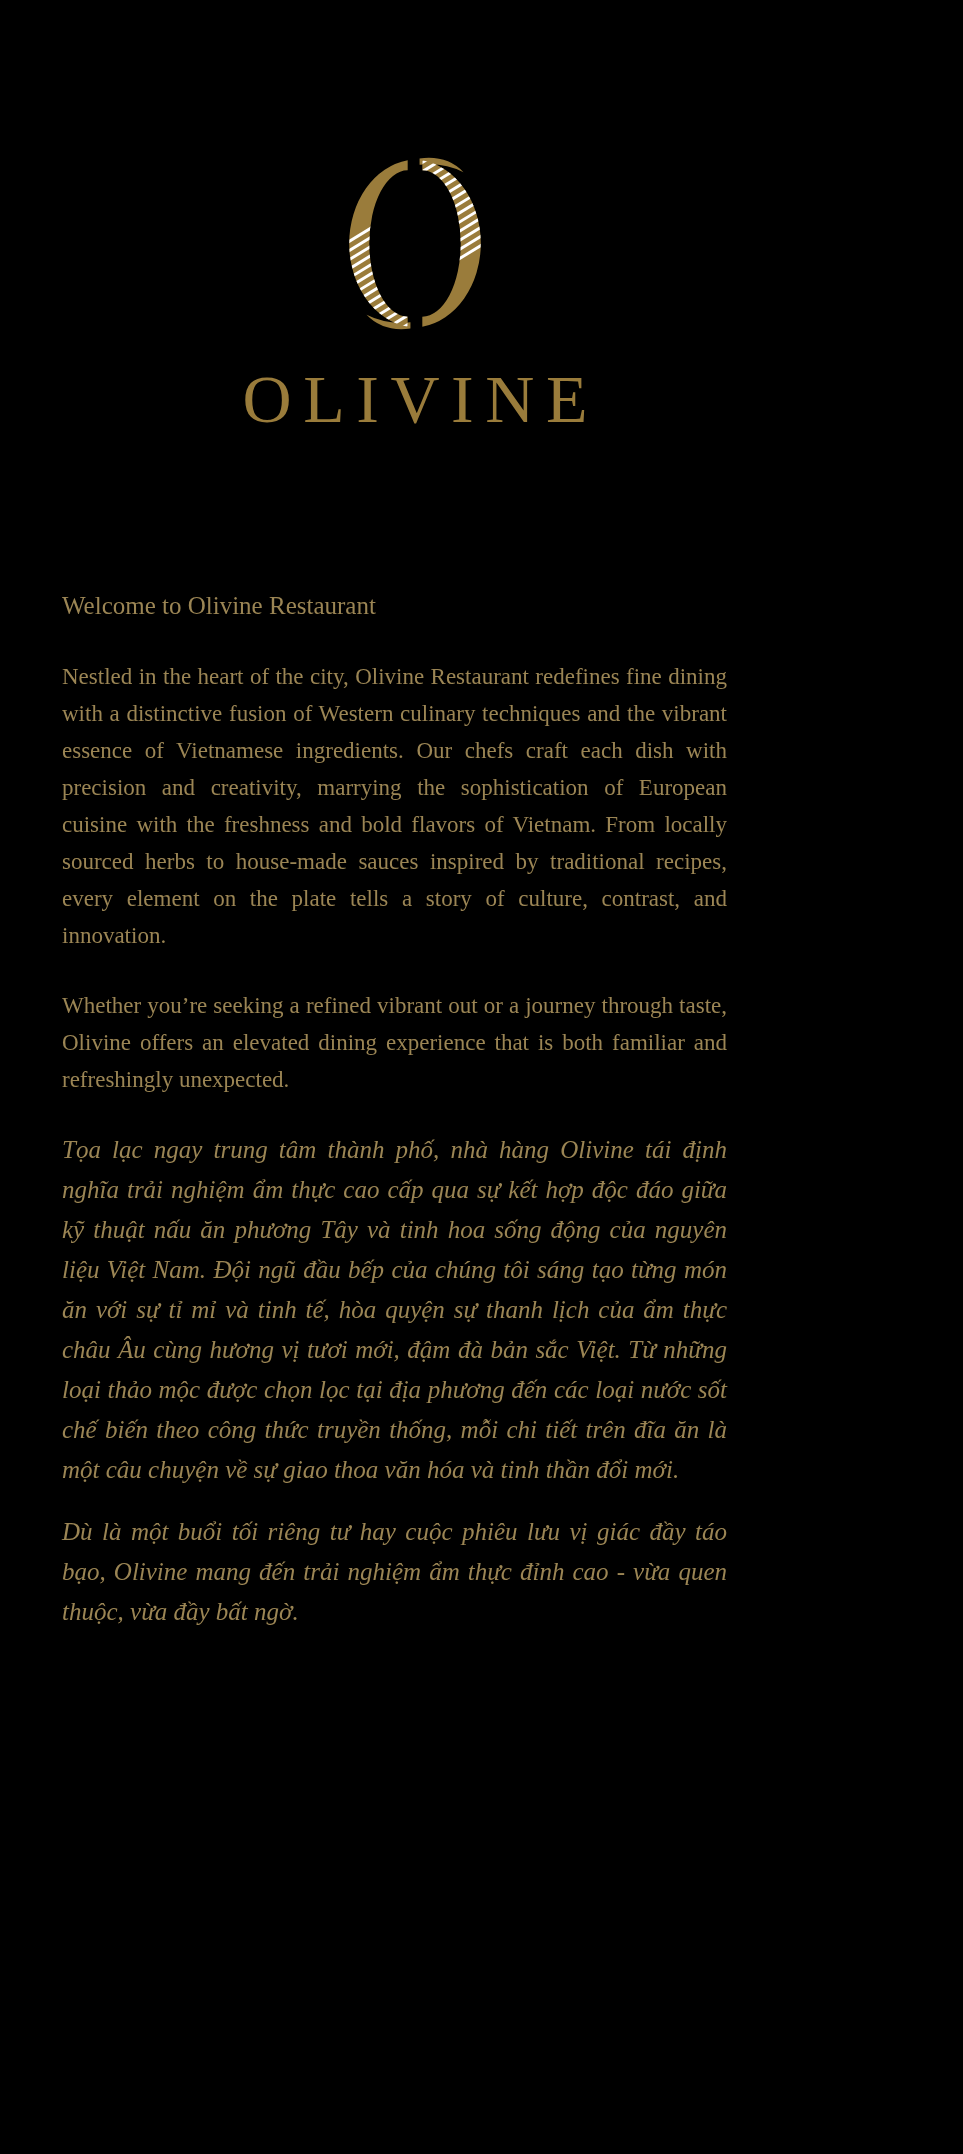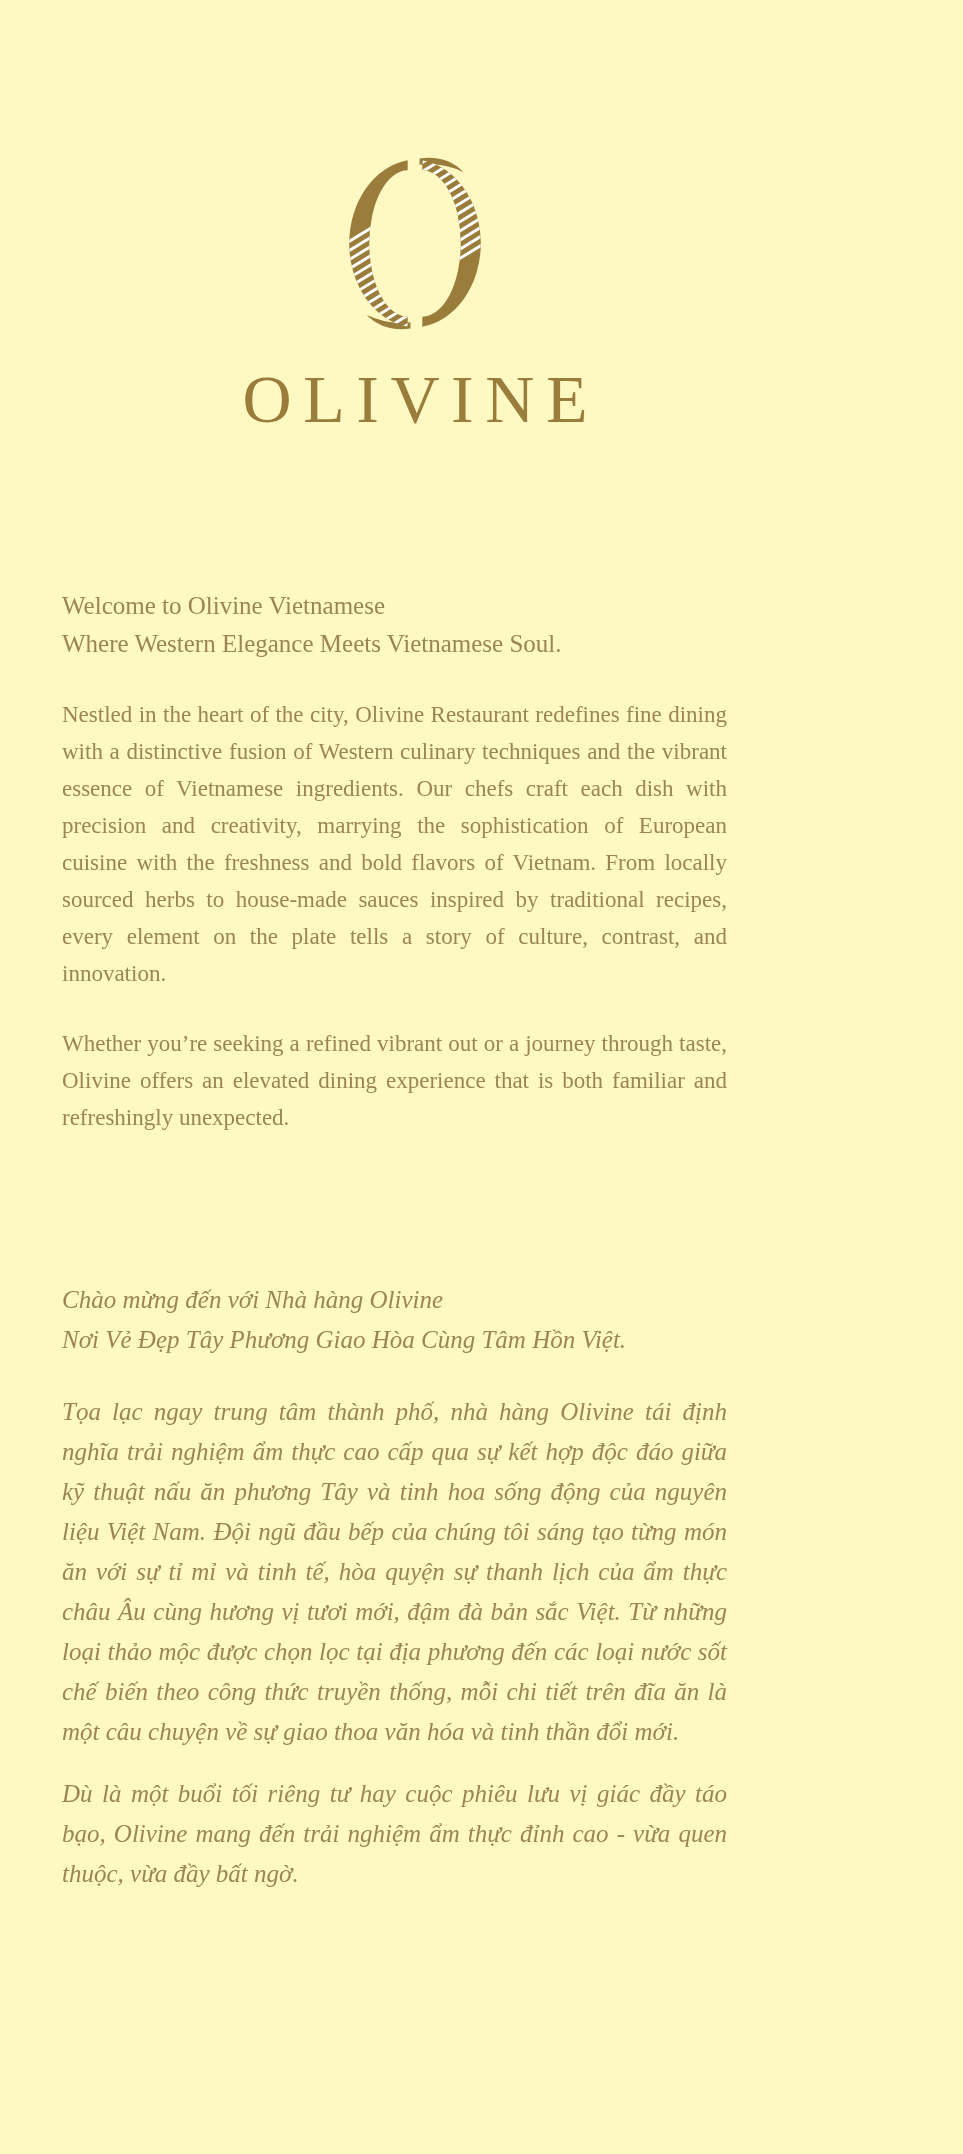--- a/index.html
+++ b/index.html
@@ -4,21 +4,21 @@
 <style>
   html, body {
     margin: 0;
     padding: 0;
     background: #ffffff;
   }
   .page {
     position: relative;
     width: 963px;
     height: 2154px;
-    background: #fef9c3;
+    background: #000000;
     overflow: hidden;
     font-family: "Liberation Serif", serif;
   }
   
   .brand {
     padding-top: 152px;
     margin-left: 90px;
     width: 650px;
     text-align: center;
   }
@@ -130,30 +130,25 @@
         </g>
       </svg>
     </div>
     <h1 class="wordmark">OLIVINE</h1>
   </header>
 
   <main class="content">
 
     <section>
       <h2 class="en-heading">
-        <span>Welcome to Olivine Vietnamese</span>
-        <span>Where Western Elegance Meets Vietnamese Soul.</span>
+        <span>Welcome to Olivine Restaurant</span>
       </h2>
       <p class="en-paragraph">Nestled in the heart of the city, Olivine Restaurant redefines fine dining with a distinctive fusion of Western culinary techniques and the vibrant essence of Vietnamese ingredients. Our chefs craft each dish with precision and creativity, marrying the sophistication of European cuisine with the freshness and bold flavors of Vietnam. From locally sourced herbs to house-made sauces inspired by traditional recipes, every element on the plate tells a story of culture, contrast, and innovation.</p>
       <p class="en-paragraph">Whether you’re seeking a refined vibrant out or a journey through taste, Olivine offers an elevated dining experience that is both familiar and refreshingly unexpected.</p>
     </section>
 
     <section>
-      <h2 class="vi-heading">
-        <span>Chào mừng đến với Nhà hàng Olivine</span>
-        <span>Nơi Vẻ Đẹp Tây Phương Giao Hòa Cùng Tâm Hồn Việt.</span>
-      </h2>
       <p class="vi-paragraph">Tọa lạc ngay trung tâm thành phố, nhà hàng Olivine tái định nghĩa trải nghiệm ẩm thực cao cấp qua sự kết hợp độc đáo giữa kỹ thuật nấu ăn phương Tây và tinh hoa sống động của nguyên liệu Việt Nam. Đội ngũ đầu bếp của chúng tôi sáng tạo từng món ăn với sự tỉ mỉ và tinh tế, hòa quyện sự thanh lịch của ẩm thực châu Âu cùng hương vị tươi mới, đậm đà bản sắc Việt. Từ những loại thảo mộc được chọn lọc tại địa phương đến các loại nước sốt chế biến theo công thức truyền thống, mỗi chi tiết trên đĩa ăn là một câu chuyện về sự giao thoa văn hóa và tinh thần đổi mới.</p>
       <p class="vi-paragraph last">Dù là một buổi tối riêng tư hay cuộc phiêu lưu vị giác đầy táo bạo, Olivine mang đến trải nghiệm ẩm thực đỉnh cao - vừa quen thuộc, vừa đầy bất ngờ.</p>
     </section>
 
   </main>
 </div>
 
 </body></html>

